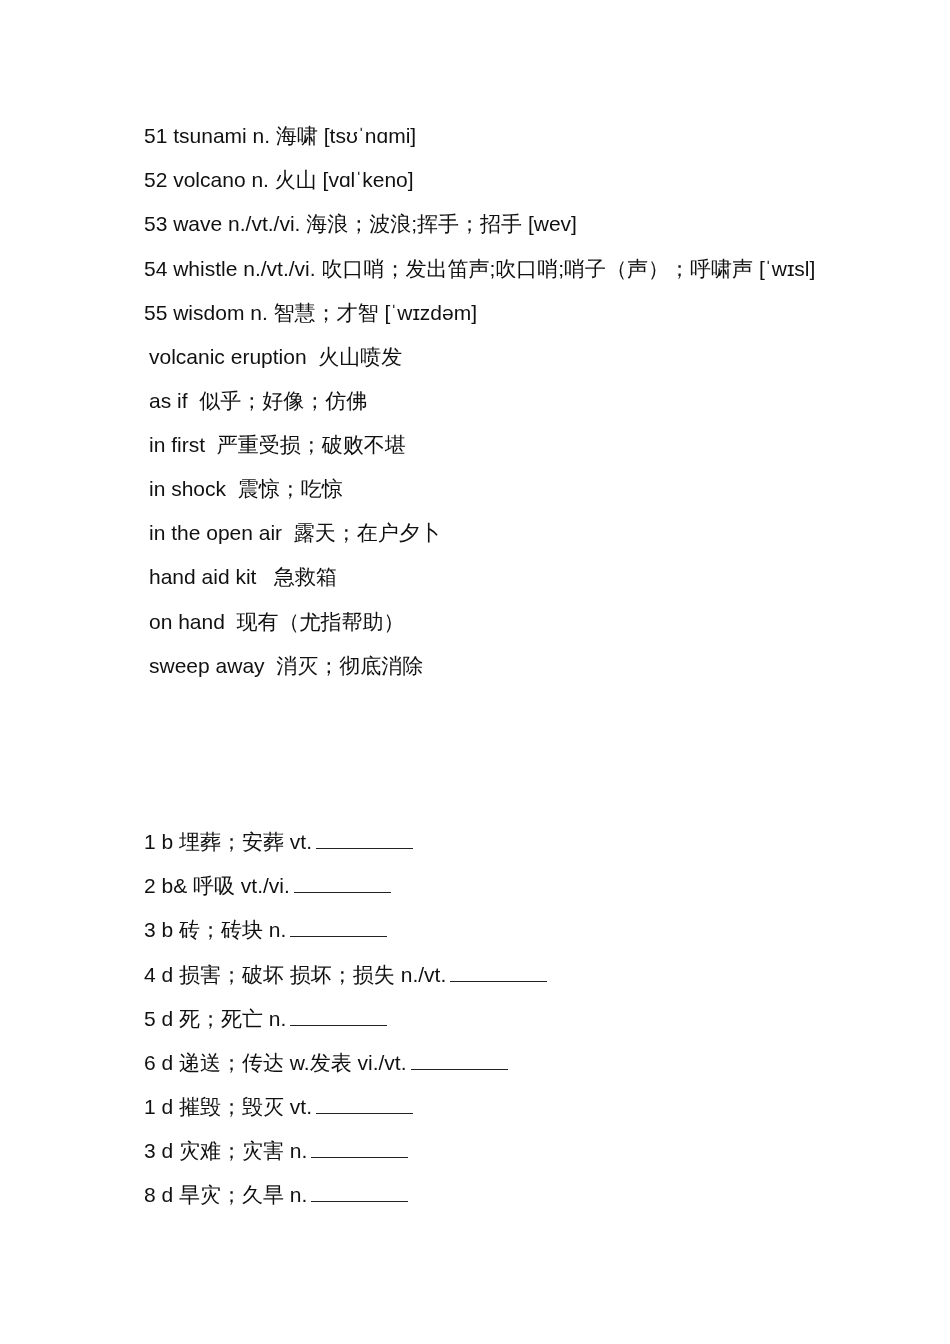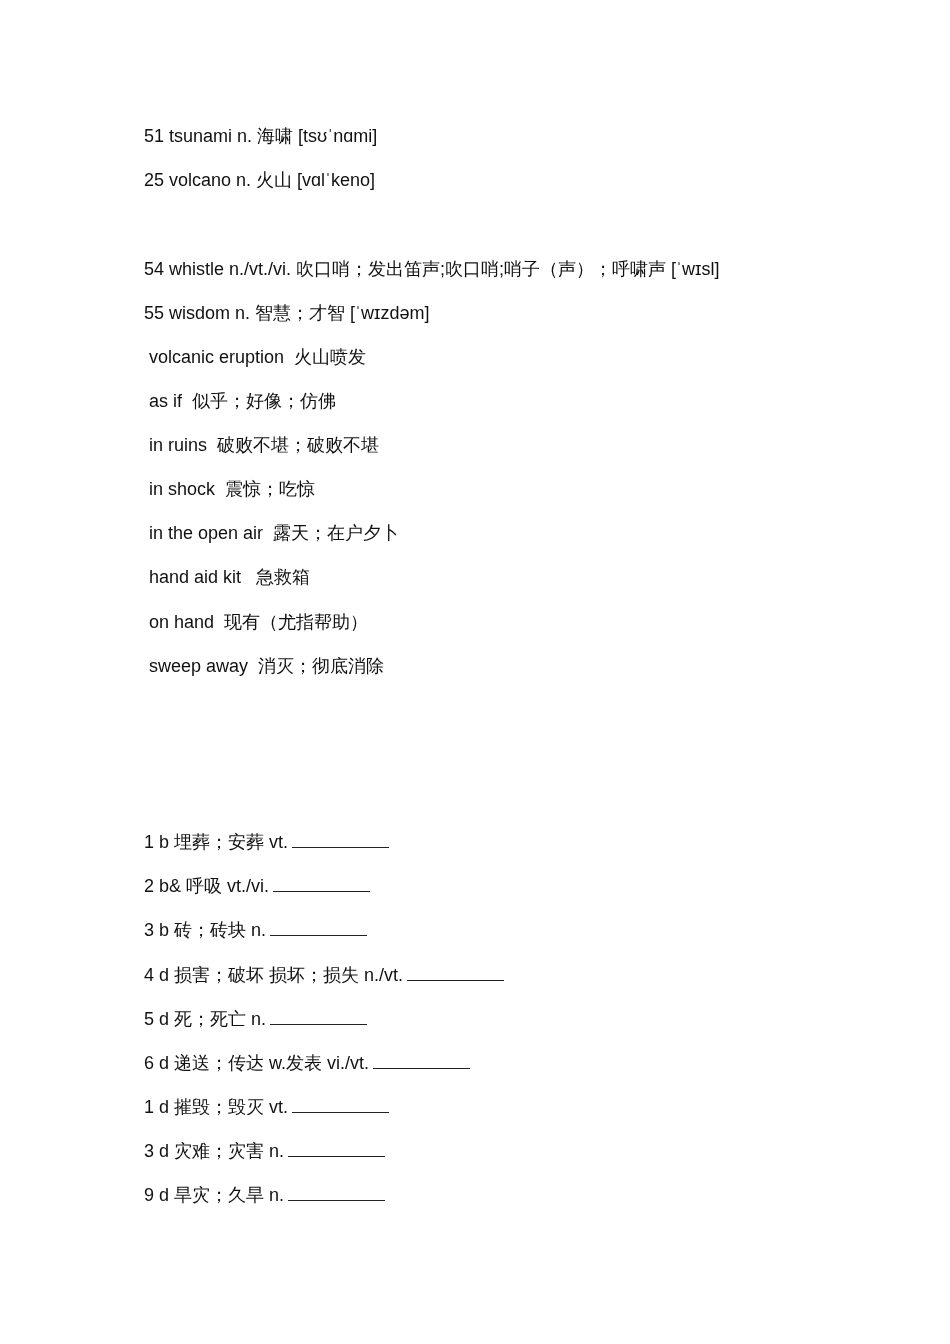--- a/index.html
+++ b/index.html
@@ -3,51 +3,52 @@
   <meta charset="utf-8">
   <style>
     html, body { margin: 0; padding: 0; }
     body {
       width: 950px; height: 1344px; background: #ffffff;
       font-family: "Liberation Sans", "DejaVu Sans", sans-serif;
       color: #111111; position: relative; overflow: hidden;
     }
     .page { position: absolute; left: 0; top: 0; width: 950px; height: 1344px; }
     .line {
-      position: absolute; left: 144px; font-size: 18px; line-height: 22px;
+      position: absolute; left: 144px; font-size: 21px; line-height: 22px;
       white-space: pre; letter-spacing: 0;
     }
     .line.indent { left: 149px; }
     .blank {
       display: inline-block; width: 97px; border-bottom: 1px solid #222;
       height: 14px; vertical-align: baseline; margin-left: 4px;
     }
   </style>
 </head>
 <body>
 
 <div class="page">
 
   <div class="line" style="top:125px">51 tsunami n. 海啸 [tsʊˈnɑmi]</div>
-  <div class="line" style="top:169px">25 volcano n. 火山 [vɑlˈkeno]</div>
+  <div class="line" style="top:169px">52 volcano n. 火山 [vɑlˈkeno]</div>
+  <div class="line" style="top:213px">53 wave n./vt./vi. 海浪；波浪;挥手；招手 [wev]</div>
   <div class="line" style="top:258px">54 whistle n./vt./vi. 吹口哨；发出笛声;吹口哨;哨子（声）；呼啸声 [ˈwɪsl]</div>
   <div class="line" style="top:302px">55 wisdom n. 智慧；才智 [ˈwɪzdəm]</div>
 
   <div class="line indent" style="top:346px">volcanic eruption  火山喷发</div>
   <div class="line indent" style="top:390px">as if  似乎；好像；仿佛</div>
-  <div class="line indent" style="top:434px">in ruins  破败不堪；破败不堪</div>
+  <div class="line indent" style="top:434px">in first  严重受损；破败不堪</div>
   <div class="line indent" style="top:478px">in shock  震惊；吃惊</div>
   <div class="line indent" style="top:522px">in the open air  露天；在户夕卜</div>
   <div class="line indent" style="top:566px">hand aid kit   急救箱</div>
   <div class="line indent" style="top:611px">on hand  现有（尤指帮助）</div>
   <div class="line indent" style="top:655px">sweep away  消灭；彻底消除</div>
 
   <div class="line" style="top:831px"><span>1 b 埋葬；安葬 vt.</span><span class="blank"></span></div>
   <div class="line" style="top:875px"><span>2 b&amp; 呼吸 vt./vi.</span><span class="blank"></span></div>
   <div class="line" style="top:919px"><span>3 b 砖；砖块 n.</span><span class="blank"></span></div>
   <div class="line" style="top:964px"><span>4 d 损害；破坏 损坏；损失 n./vt.</span><span class="blank"></span></div>
   <div class="line" style="top:1008px"><span>5 d 死；死亡 n.</span><span class="blank"></span></div>
   <div class="line" style="top:1052px"><span>6 d 递送；传达 w.发表 vi./vt.</span><span class="blank"></span></div>
   <div class="line" style="top:1096px"><span>1 d 摧毁；毁灭 vt.</span><span class="blank"></span></div>
   <div class="line" style="top:1140px"><span>3 d 灾难；灾害 n.</span><span class="blank"></span></div>
-  <div class="line" style="top:1184px"><span>9 d 旱灾；久旱 n.</span><span class="blank"></span></div>
+  <div class="line" style="top:1184px"><span>8 d 旱灾；久旱 n.</span><span class="blank"></span></div>
 
 </div>
 
 </body></html>

